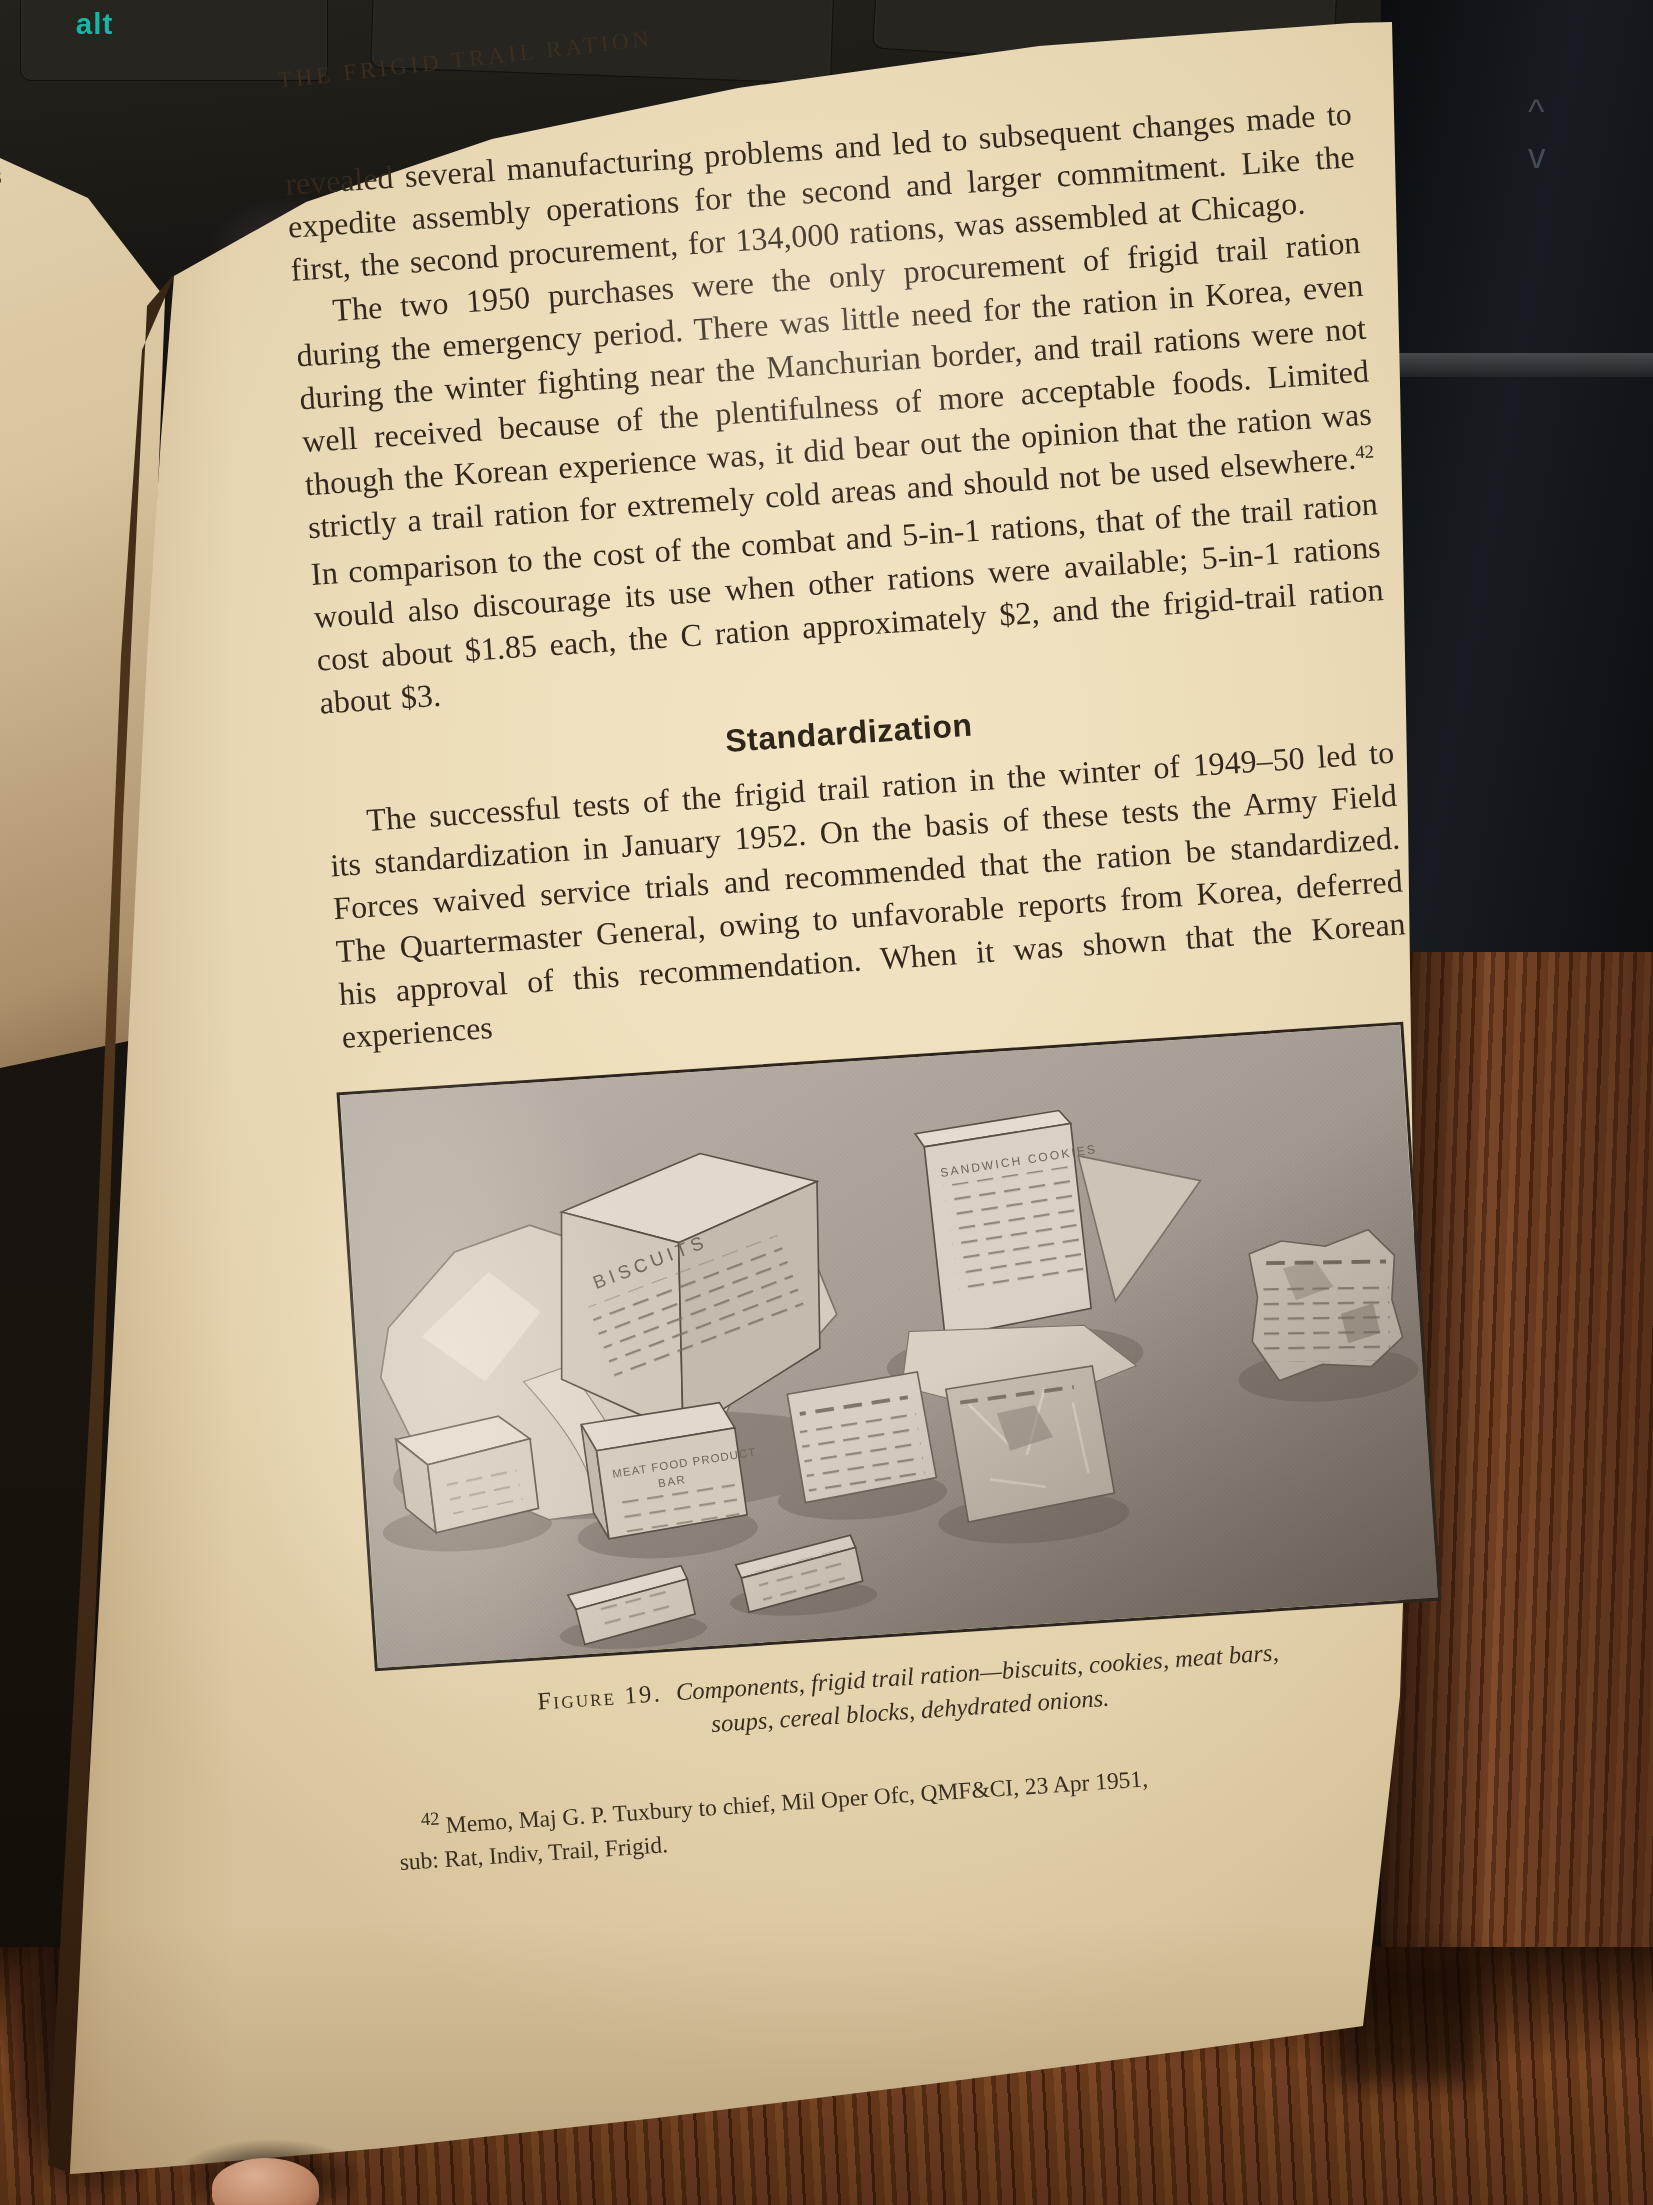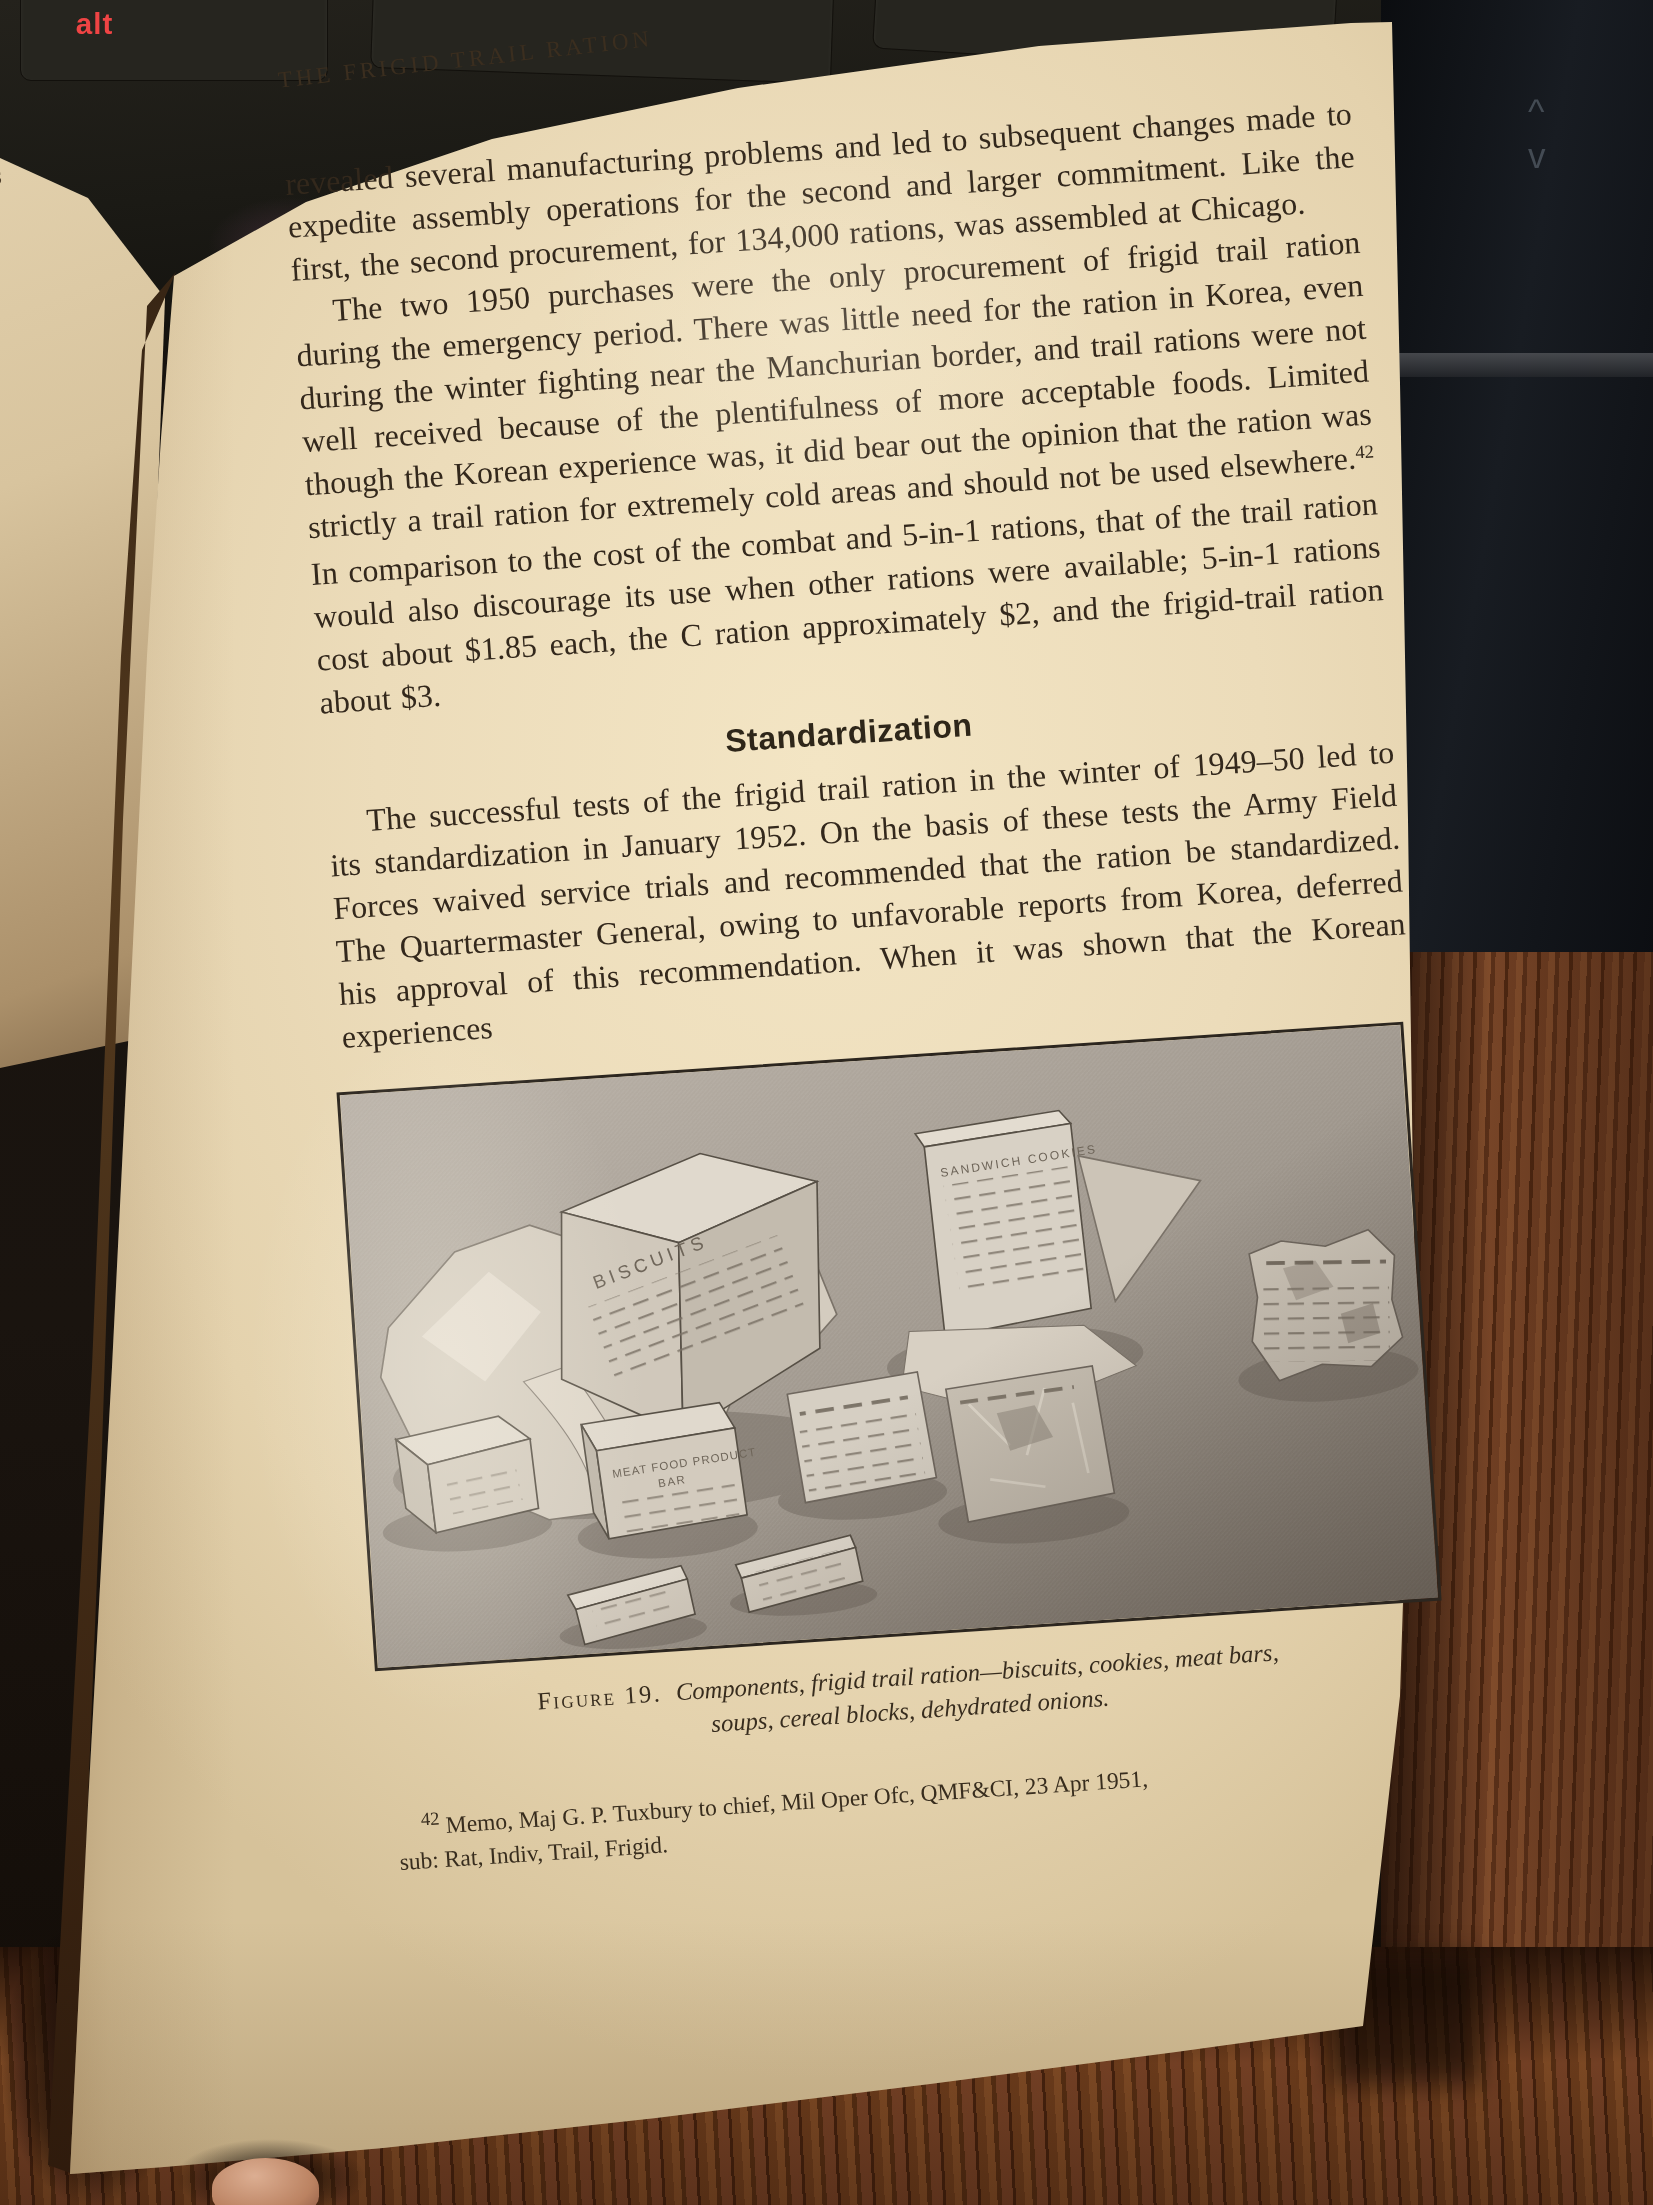--- a/index.html
+++ b/index.html
@@ -9,21 +9,21 @@
 
   
   .keyboard{position:absolute;left:0;top:0;width:1422px;height:350px;
             background:linear-gradient(175deg,#24221c 0%,#1b1a15 45%,#0f0d0a 100%);}
   .key{position:absolute;background:#26251f;border:1.1px solid #12100c;border-radius:11px;
        box-shadow:inset 0 2.2px 5.5px rgba(255,255,255,.05);}
   .key.k-alt{left:19.7px;top:-25px;width:306px;height:104px;}
   .key.k2{left:372px;top:-38px;width:459px;height:112px;transform:rotate(2deg);}
   .key.k3{left:875px;top:-49px;width:459px;height:109px;transform:rotate(3.4deg);}
   .key-label{position:absolute;left:55px;top:31px;font-family:"Liberation Sans",sans-serif;
-             font-weight:bold;font-size:29.5px;color:#ef4444;letter-spacing:1.1px;}
+             font-weight:bold;font-size:29.5px;color:#14b8a6;letter-spacing:1.1px;}
   .kb-sheen{position:absolute;left:208px;top:197px;width:164px;height:98px;
             background:radial-gradient(closest-side,rgba(155,92,140,.25),transparent);}
 
   .slab{position:absolute;right:0;top:0;width:273px;height:963px;
         background:linear-gradient(100deg,#0b0d10 0%,#181c22 45%,#0c0e12 100%);}
   .slab-seam{position:absolute;left:0;top:353px;width:100%;height:24px;
              background:linear-gradient(#56585c,#26282c);opacity:.75;}
   .slab-glyph{position:absolute;left:147px;font-family:"Liberation Sans",sans-serif;
               font-size:35px;color:#4c545d;opacity:.85;}
   .g-up{top:92px;} .g-down{top:136px;}

